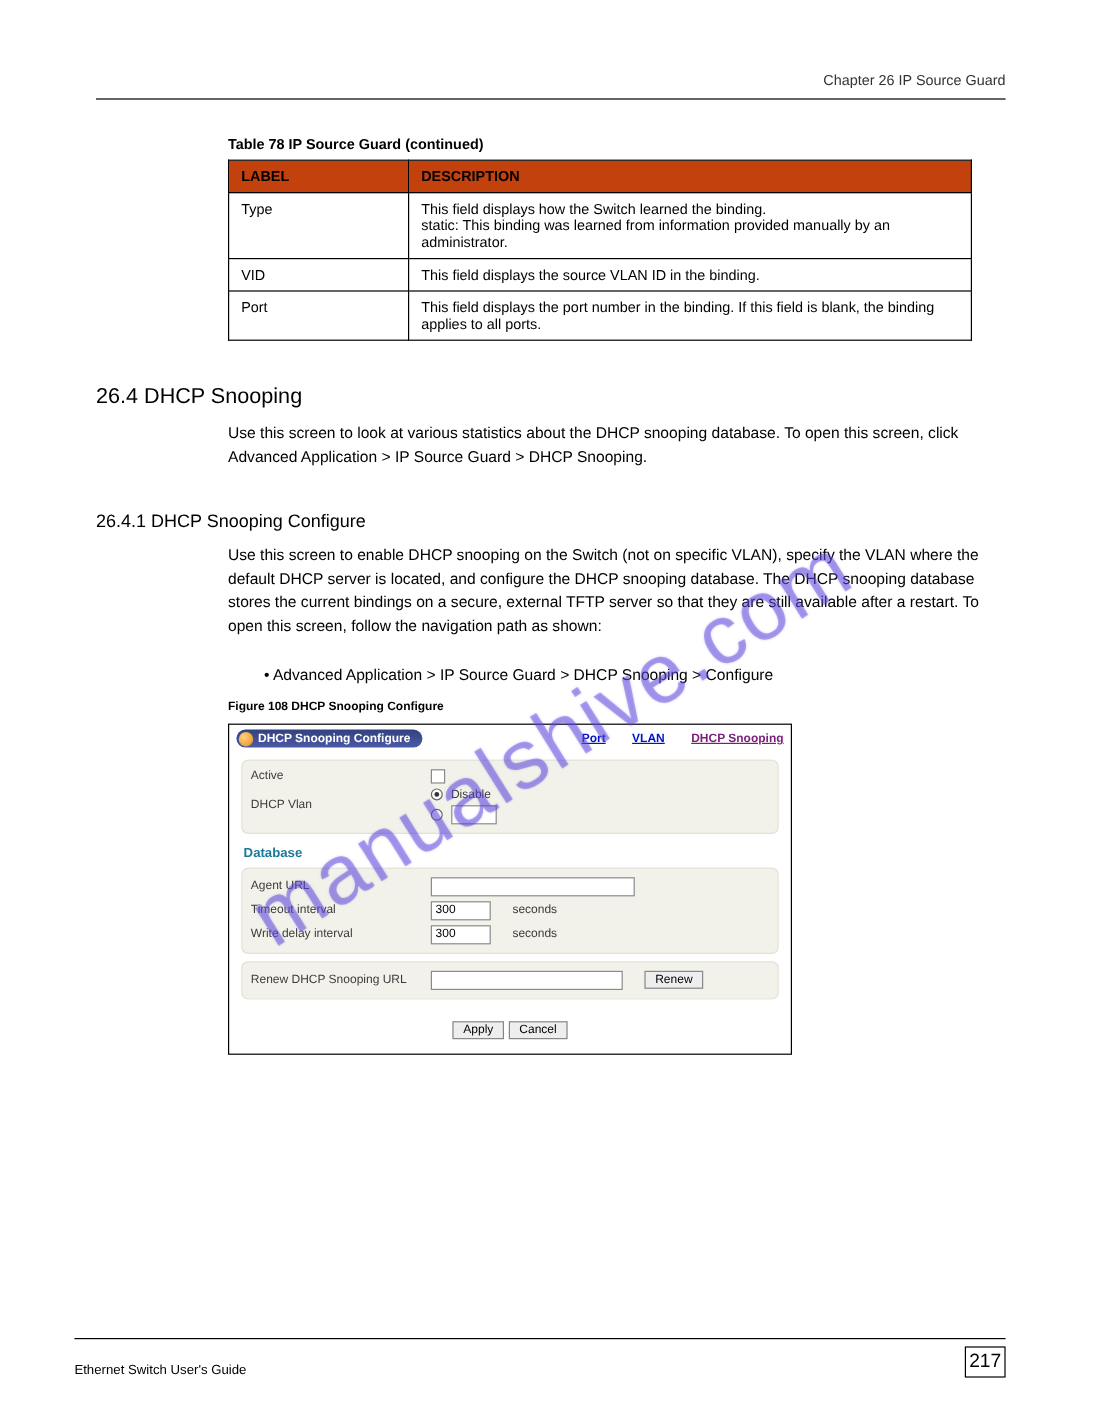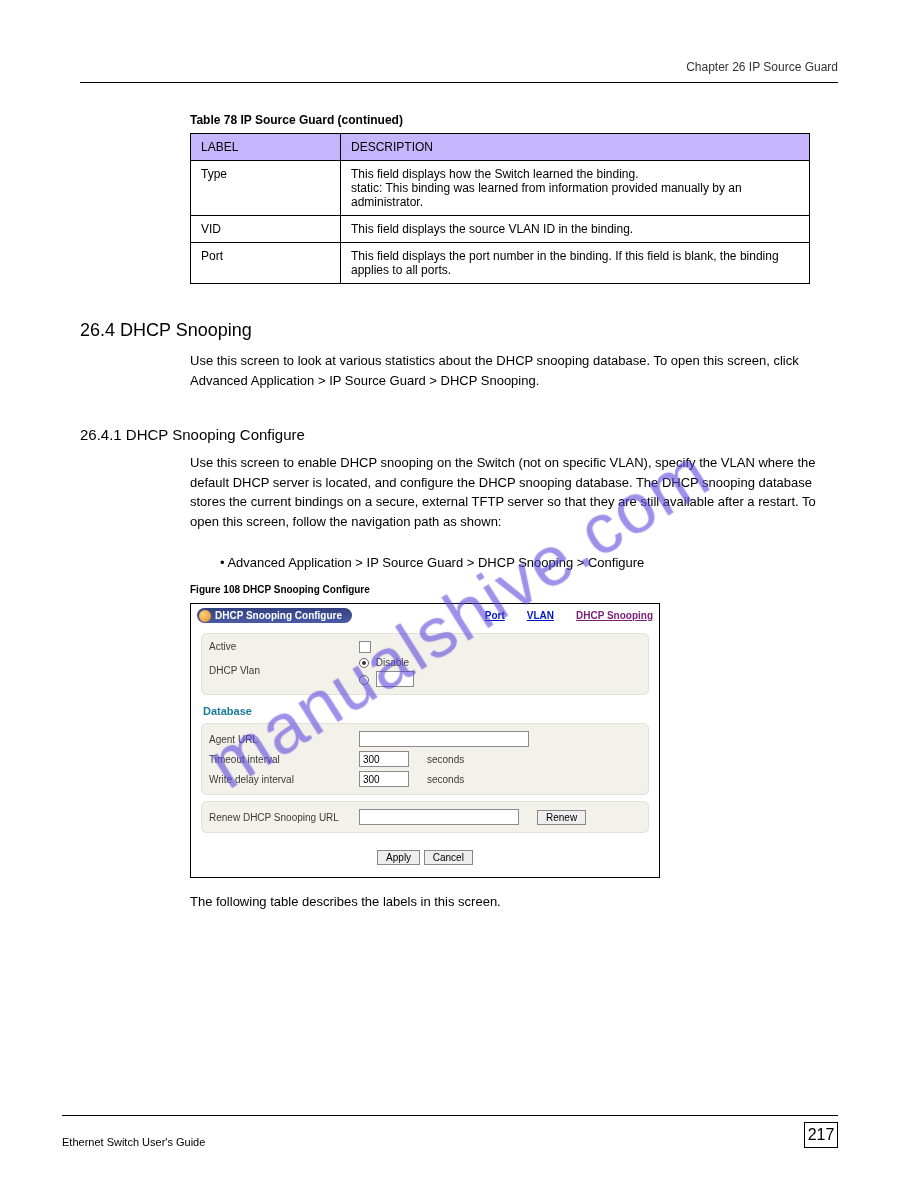--- a/index.html
+++ b/index.html
@@ -41,22 +41,22 @@
     width: 620px;
     font-size: 12px;
   }
   table.desc-table th, table.desc-table td {
     border: 1px solid #000;
     padding: 6px 10px;
     text-align: left;
     vertical-align: top;
   }
   table.desc-table th {
-    background: #c4b5fd;
-    font-weight: normal;
+    background: #c2410c;
+    font-weight: bold;
     margin-top: 28px;
   }
   table.desc-table th:first-child,
   table.desc-table td:first-child { width: 150px; }
   .section-num {
     font-size: 18px;
     font-weight: normal;
     margin-top: 36px;
     margin-bottom: 10px;
   }
@@ -322,21 +322,20 @@
         <button class="fig-btn" style="margin-left:18px">Renew</button>
       </div>
     </div>
 
     <div class="fig-bottom">
       <button class="fig-btn">Apply</button>
       <button class="fig-btn">Cancel</button>
     </div>
   </div>
 
-  <div class="body-text" style="margin-top:14px">The following table describes the labels in this screen.</div>
 
   <div class="watermark">manualshive.com</div>
 
   <div class="footer">
     <hr class="footer-rule">
     <div class="footer-text">
       <span>Ethernet Switch User's Guide</span>
       <span class="page-box">217</span>
     </div>
   </div>

